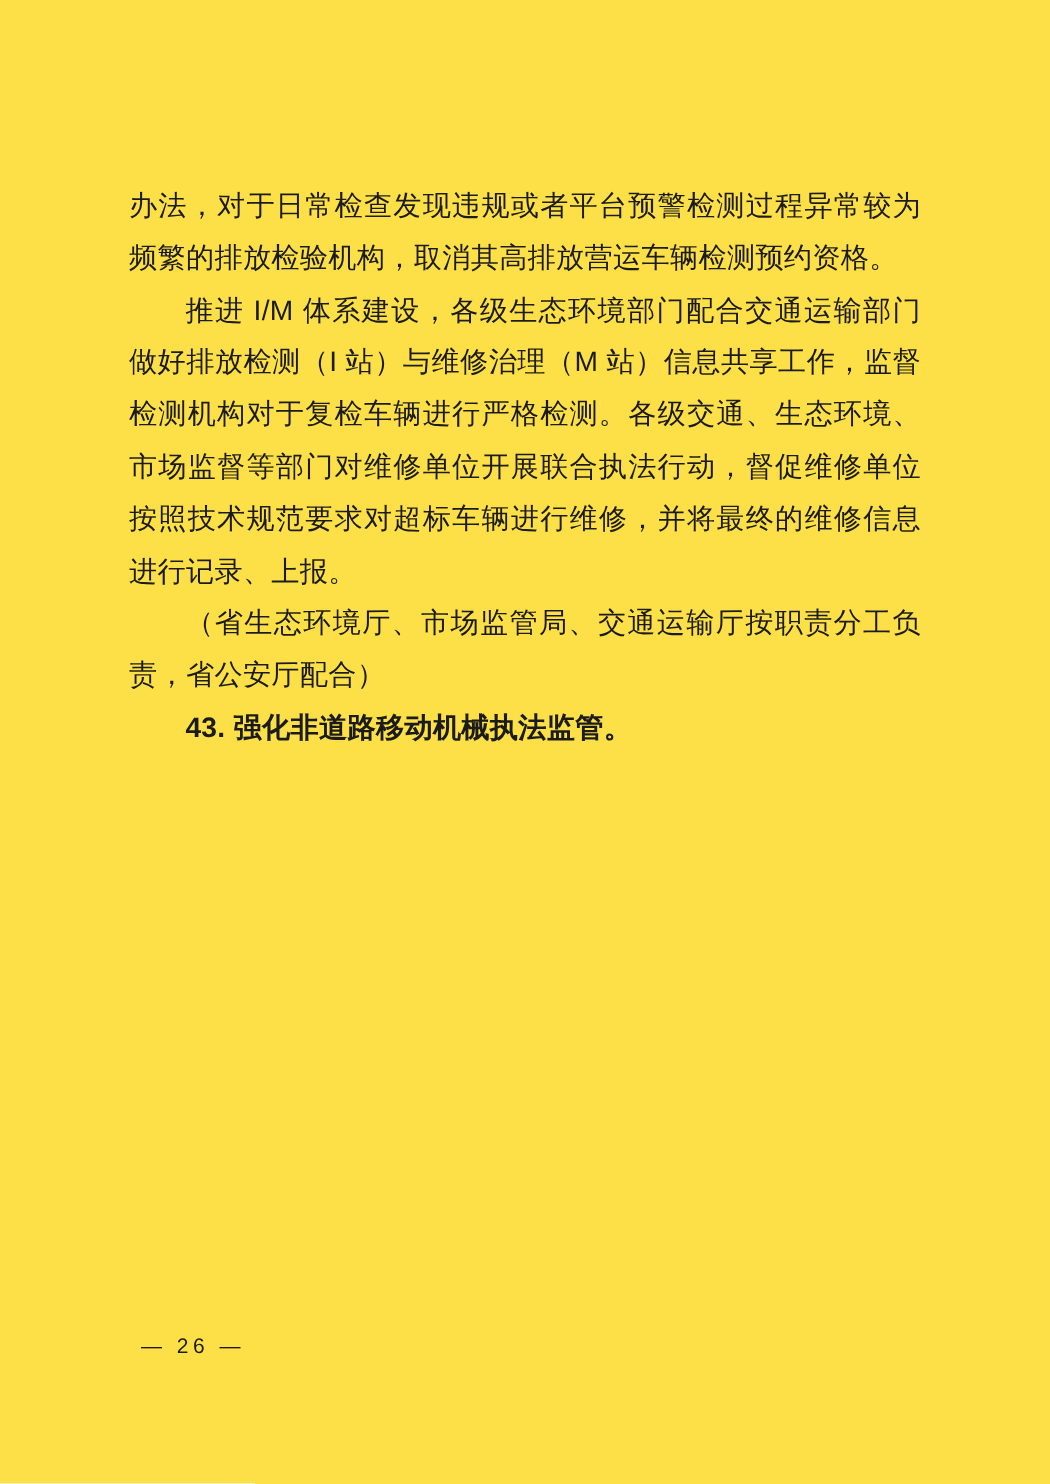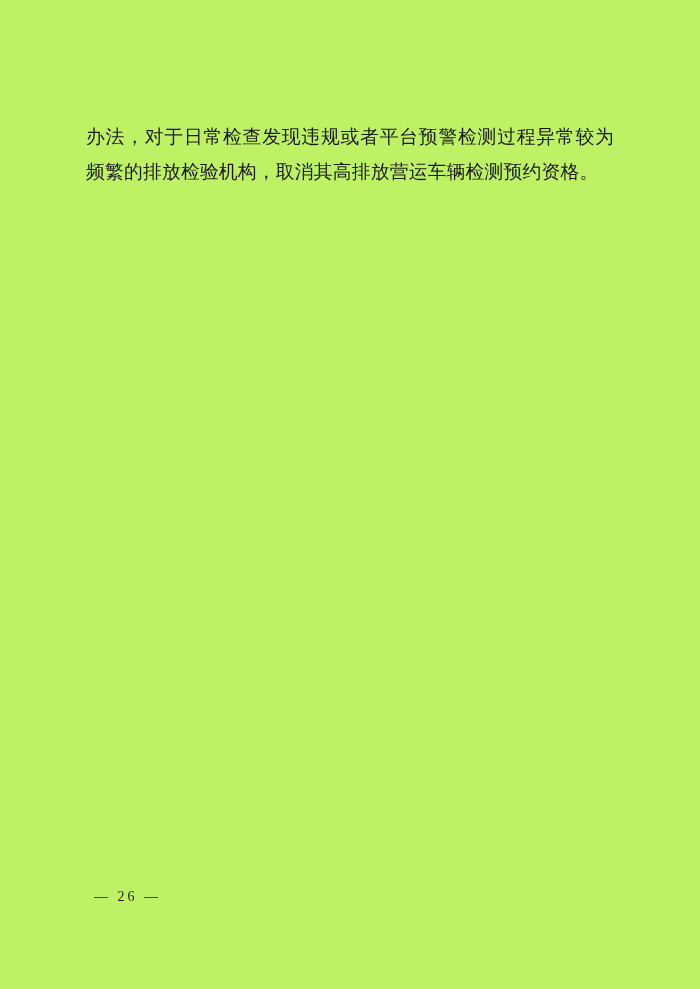--- a/index.html
+++ b/index.html
@@ -4,23 +4,23 @@
 <style>
   html, body {
     margin: 0;
     padding: 0;
     background: #ffffff;
   }
   .doc-page {
     position: relative;
     width: 700px;
     height: 989px;
-    background: #bef264;
+    background: #fde047;
     overflow: hidden;
-    font-family: Liberation Serif, serif;
+    font-family: Liberation Sans, sans-serif;
     color: #1b1b1b;
   }
   .doc-content {
     position: absolute;
     left: 86px;
     top: 120px;
     width: 528px;
   }
   .para {
     margin: 0;
@@ -47,15 +47,18 @@
     letter-spacing: 3px;
     color: #1b1b1b;
   }
 </style>
 </head>
 <body>
 
 <div class="doc-page">
   <div class="doc-content">
     <p class="para">办法，对于日常检查发现违规或者平台预警检测过程异常较为频繁的排放检验机构，取消其高排放营运车辆检测预约资格。</p>
+    <p class="para indent">推进 I/M 体系建设，各级生态环境部门配合交通运输部门做好排放检测（I 站）与维修治理（M 站）信息共享工作，监督检测机构对于复检车辆进行严格检测。各级交通、生态环境、市场监督等部门对维修单位开展联合执法行动，督促维修单位按照技术规范要求对超标车辆进行维修，并将最终的维修信息进行记录、上报。</p>
+    <p class="para indent note">（省生态环境厅、市场监管局、交通运输厅按职责分工负责，省公安厅配合）</p>
+    <p class="para indent heading">43. 强化非道路移动机械执法监管。</p>
   </div>
   <div class="doc-footer">— 26 —</div>
 </div>
 
 </body></html>

